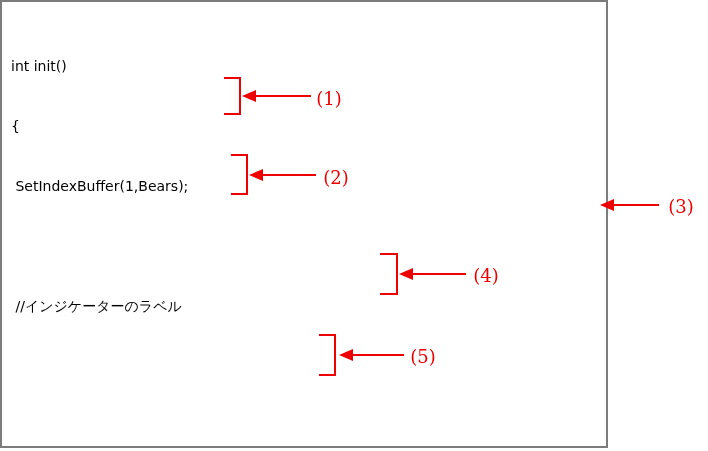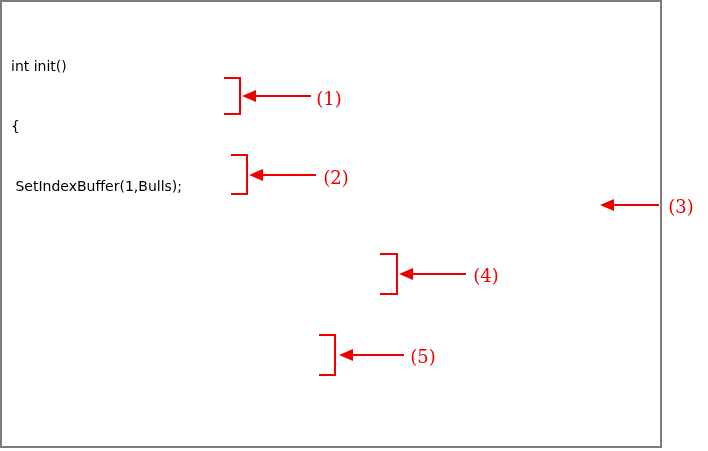--- a/index.html
+++ b/index.html
@@ -9,21 +9,21 @@
     width: 708px;
     height: 451px;
     overflow: hidden;
     font-family: "DejaVu Sans", sans-serif;
   }
   .figure {
     position: absolute;
     left: 0;
     top: 0;
     box-sizing: border-box;
-    width: 662px;
+    width: 608px;
     height: 448px;
     border: 2px solid #7c7c7c;
     background: #ffffff;
   }
   .code {
     position: absolute;
     left: 9px;
     top: 14px;
     color: #000000;
     font-size: 14px;
@@ -51,22 +51,23 @@
     white-space: nowrap;
   }
 </style>
 </head>
 <body>
 
 <div class="figure">
   <div class="code">
     <div class="code-line">int init()</div>
     <div class="code-line">{</div>
-    <div class="code-line"> SetIndexBuffer(1,Bulls);</div>
+    <div class="code-line"> SetIndexBuffer(1,Bears);</div>
     <div class="code-line"></div>
+    <div class="code-line"> //インジケーターのラベル</div>
     
     
     
     
     
     
     
     
     
     

